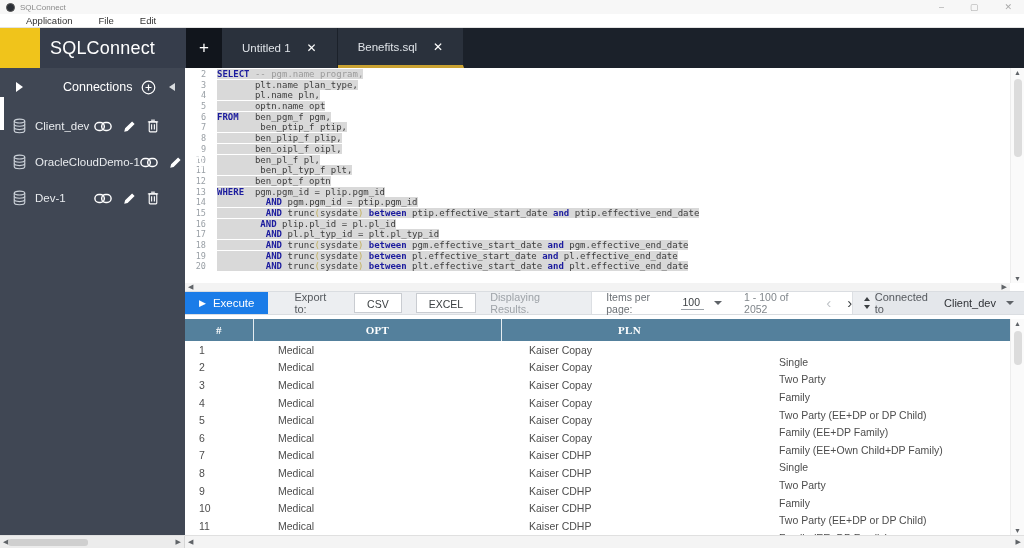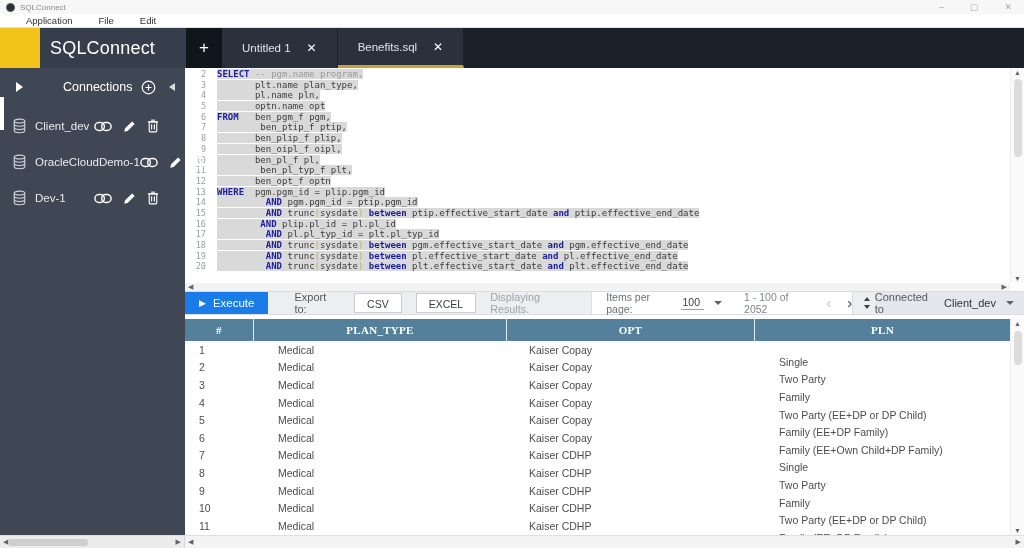--- a/index.html
+++ b/index.html
@@ -326,21 +326,20 @@
           <span class="caret"></span>
         </div>
       </div>
 
       <div class="gap4"></div>
 
       <div class="table-wrap">
         <div class="rtable">
           <div class="thead">
             <div class="th c0">#</div>
-            <div class="th c1">PLAN_TYPE</div>
             <div class="th c3">OPT</div>
             <div class="th c2">PLN</div>
           </div>
           <div id="table-rows">
               <div class="trow">
                 <div class="tcell c0">1</div>
                 <div class="tcell c1">Medical</div>
                 <div class="tcell c2">Kaiser Copay</div>
                 <div class="tcell c3">Single</div>
               </div>

